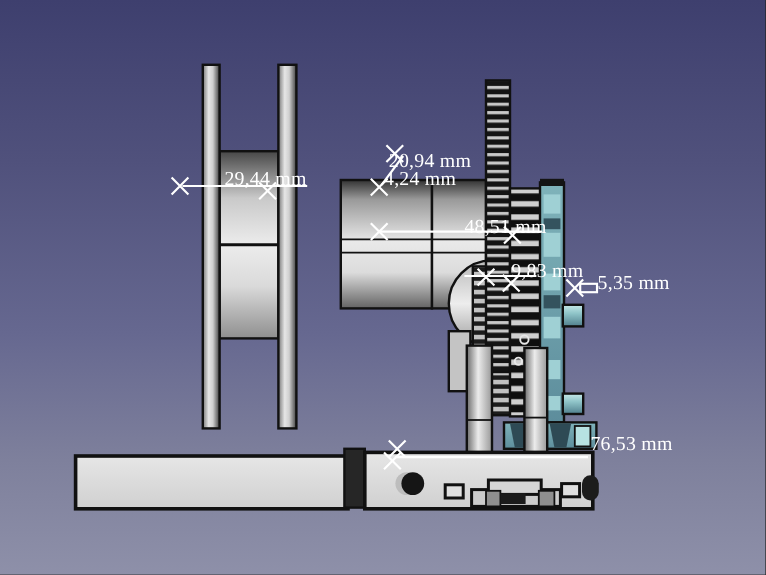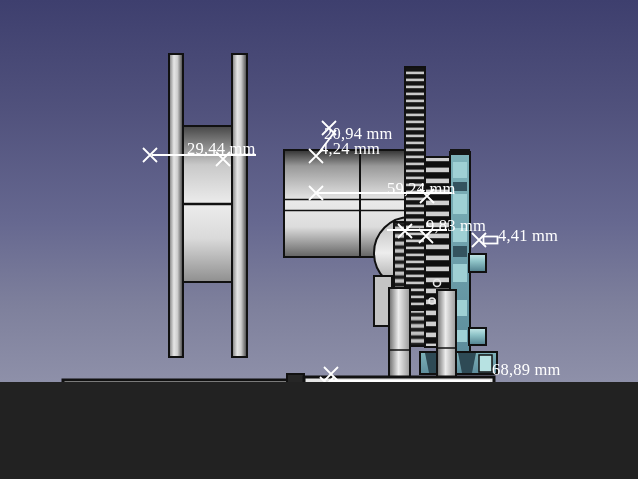--- a/index.html
+++ b/index.html
@@ -1,17 +1,17 @@
 <!DOCTYPE html>
 <html><head>
 <meta charset="utf-8">
 <style>
   html,body{margin:0;padding:0;background:#222;}
   #viewport{
-    position:relative;width:638px;height:382px;overflow:hidden;
+    position:relative;width:638px;height:479px;overflow:hidden;
     background:linear-gradient(180deg,#3e3f6e 0%,#50517c 28%,#666890 58%,#7e809c 80%,#8e90a9 100%);
     font-family:"Liberation Serif",serif;
   }
   #scene{position:absolute;left:0;top:0;}
   .dim-label{
     position:absolute;color:#ffffff;font-size:16.5px;line-height:1;
     white-space:nowrap;letter-spacing:.2px;z-index:5;
   }
 </style>
 </head>
@@ -173,18 +173,18 @@
 
       <line x1="329" y1="381" x2="490" y2="381"></line>
       <path d="M324,367 L338,381 M338,367 L324,381"></path>
       <path d="M320,377 L334,391 M334,377 L320,391"></path>
     </g>
   </svg>
 
   <div class="dim-label" style="left:187px;top:141px">29,44 mm</div>
   <div class="dim-label" style="left:324px;top:126px">20,94 mm</div>
   <div class="dim-label" style="left:320px;top:141px">4,24 mm</div>
-  <div class="dim-label" style="left:387px;top:181px">59,24 mm</div>
+  <div class="dim-label" style="left:387px;top:181px">48,51 mm</div>
   <div class="dim-label" style="left:426px;top:218px">9,83 mm</div>
-  <div class="dim-label" style="left:498px;top:228px">4,41 mm</div>
-  <div class="dim-label" style="left:492px;top:362px">68,89 mm</div>
+  <div class="dim-label" style="left:498px;top:228px">5,35 mm</div>
+  <div class="dim-label" style="left:492px;top:362px">76,53 mm</div>
 
 </div>
 
 </body></html>

